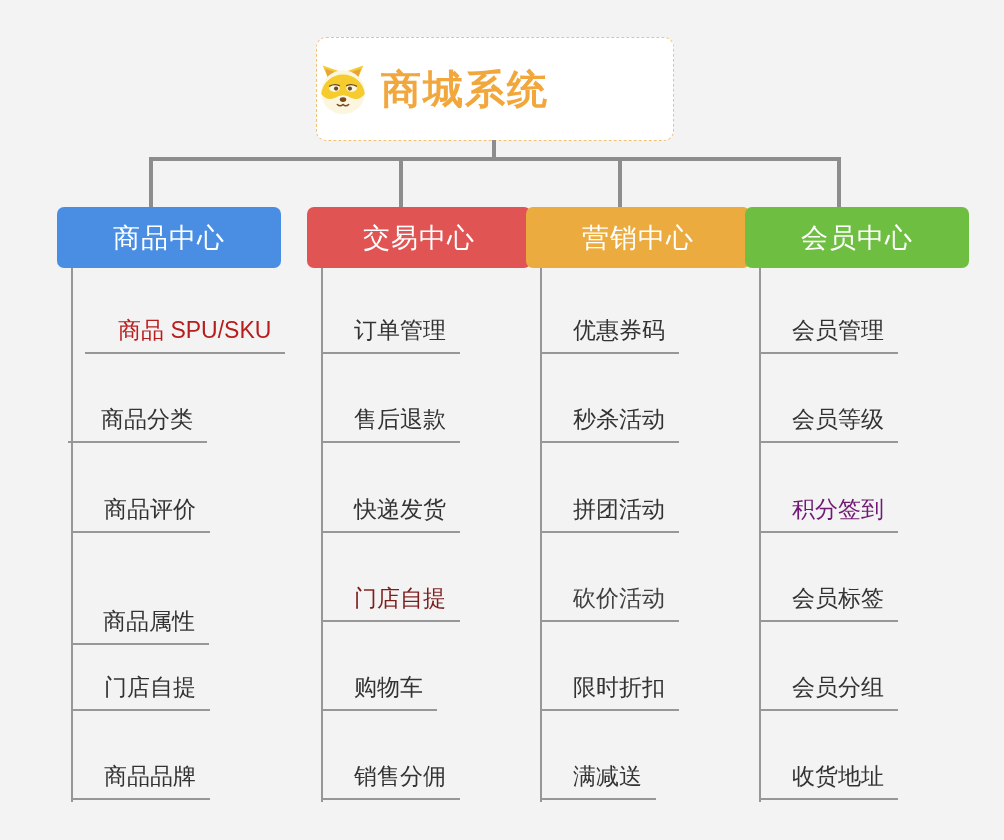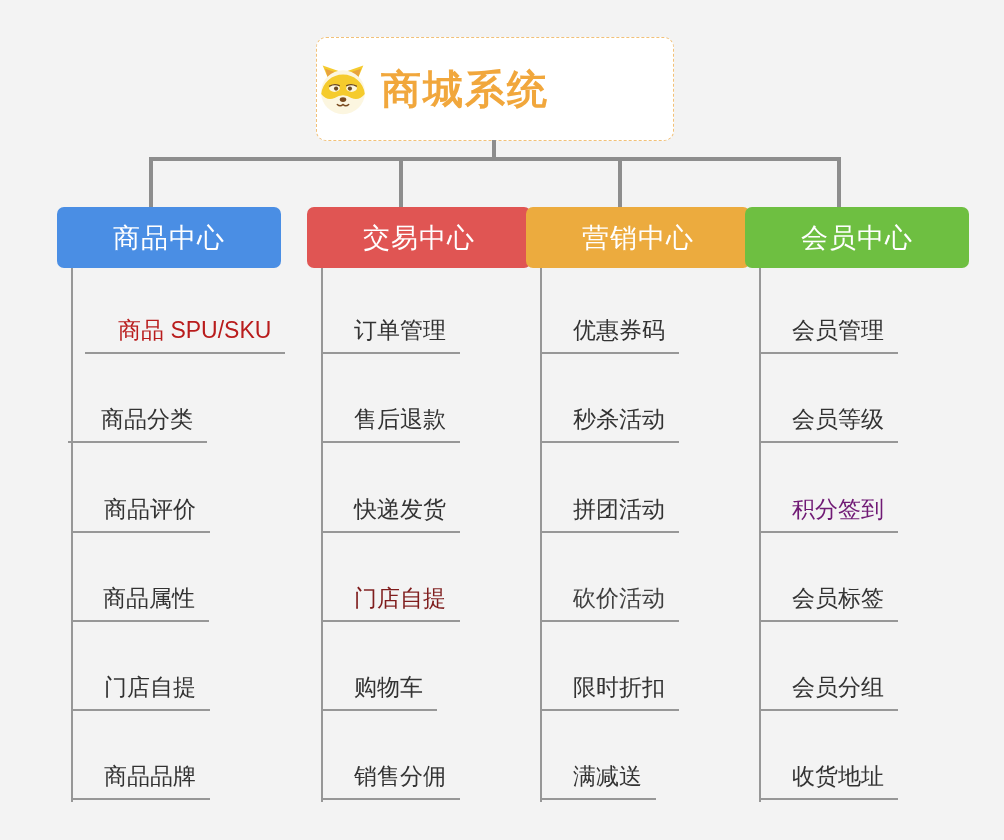--- a/index.html
+++ b/index.html
@@ -79,21 +79,21 @@
       <div class="line" style="left: 836.5px; top: 157px; width: 4px; height: 51px; background: rgb(141, 141, 141);"></div>
     </div>
   <div id="branches">
       <div class="branch-header" style="left: 57px; top: 207px; background: rgb(74, 142, 228);">
         <span>商品中心</span>
       </div>
       <div class="childline" style="left: 71px; top: 268px; width: 2px; height: 534px; background: rgb(151, 151, 151);"></div>
       <div class="child-item" style="left: 71px; top: 315px; color: #b91c1c; border-bottom-color: rgb(151, 151, 151); margin-left: 14px;">商品 SPU/SKU</div>
       <div class="child-item" style="left: 68px; top: 404px; color: rgb(51, 51, 51); border-bottom-color: rgb(151, 151, 151);">商品分类</div>
       <div class="child-item" style="left: 71px; top: 494px; color: rgb(51, 51, 51); border-bottom-color: rgb(151, 151, 151);">商品评价</div>
-      <div class="child-item" style="left: 71px; top: 583px; color: rgb(51, 51, 51); border-bottom-color: rgb(151, 151, 151); padding-left: 32px;">商品属性</div>
+      <div class="child-item" style="left: 71px; top: 606px; color: rgb(51, 51, 51); border-bottom-color: rgb(151, 151, 151); padding-left: 32px;">商品属性</div>
       <div class="child-item" style="left: 71px; top: 672px; color: rgb(51, 51, 51); border-bottom-color: rgb(151, 151, 151);">门店自提</div>
       <div class="child-item" style="left: 71px; top: 761px; color: rgb(51, 51, 51); border-bottom-color: rgb(151, 151, 151);">商品品牌</div>
       <div class="branch-header" style="left: 307px; top: 207px; background: rgb(224, 85, 83);">
         <span>交易中心</span>
       </div>
       <div class="childline" style="left: 321px; top: 268px; width: 2px; height: 534px; background: rgb(151, 151, 151);"></div>
       <div class="child-item" style="left: 321px; top: 315px; color: rgb(51, 51, 51); border-bottom-color: rgb(151, 151, 151);">订单管理</div>
       <div class="child-item" style="left: 321px; top: 404px; color: rgb(51, 51, 51); border-bottom-color: rgb(151, 151, 151);">售后退款</div>
       <div class="child-item" style="left: 321px; top: 494px; color: rgb(51, 51, 51); border-bottom-color: rgb(151, 151, 151);">快递发货</div>
       <div class="child-item" style="left: 321px; top: 583px; color: #7f1d1d; border-bottom-color: rgb(151, 151, 151);">门店自提</div>

